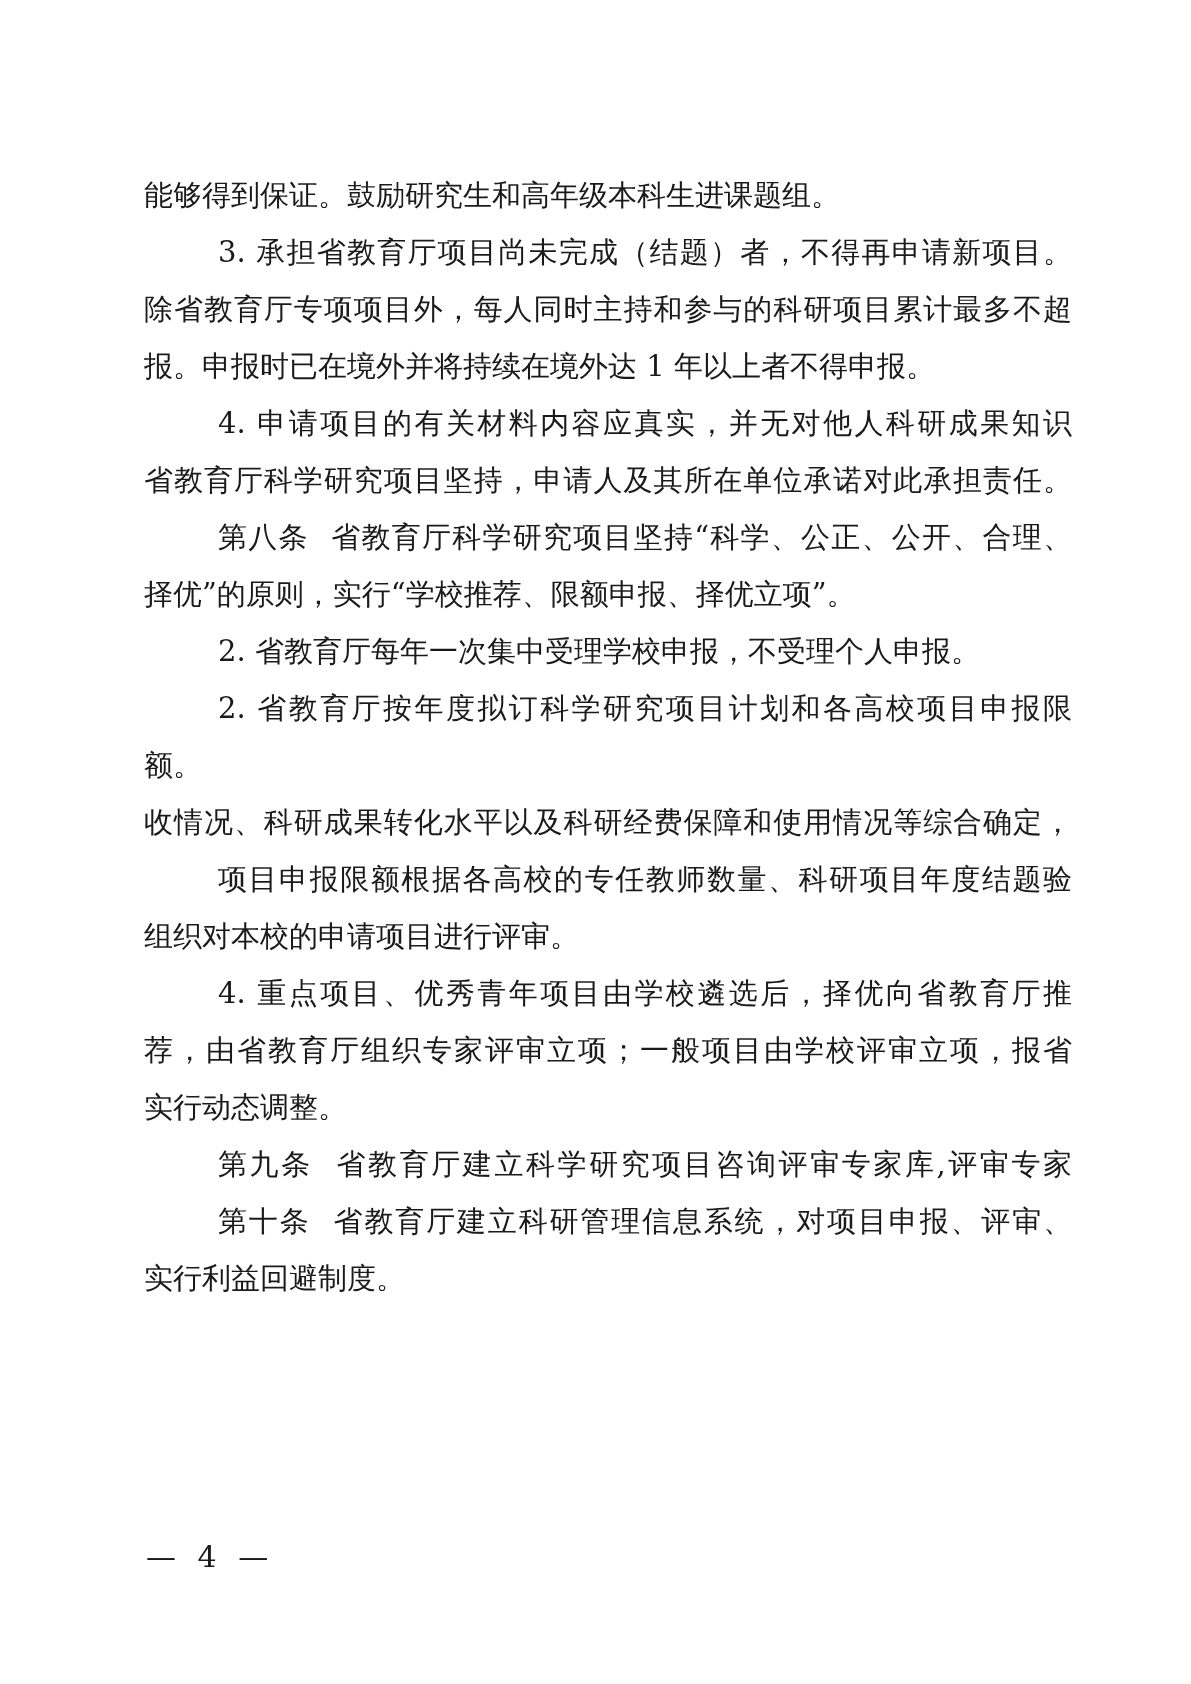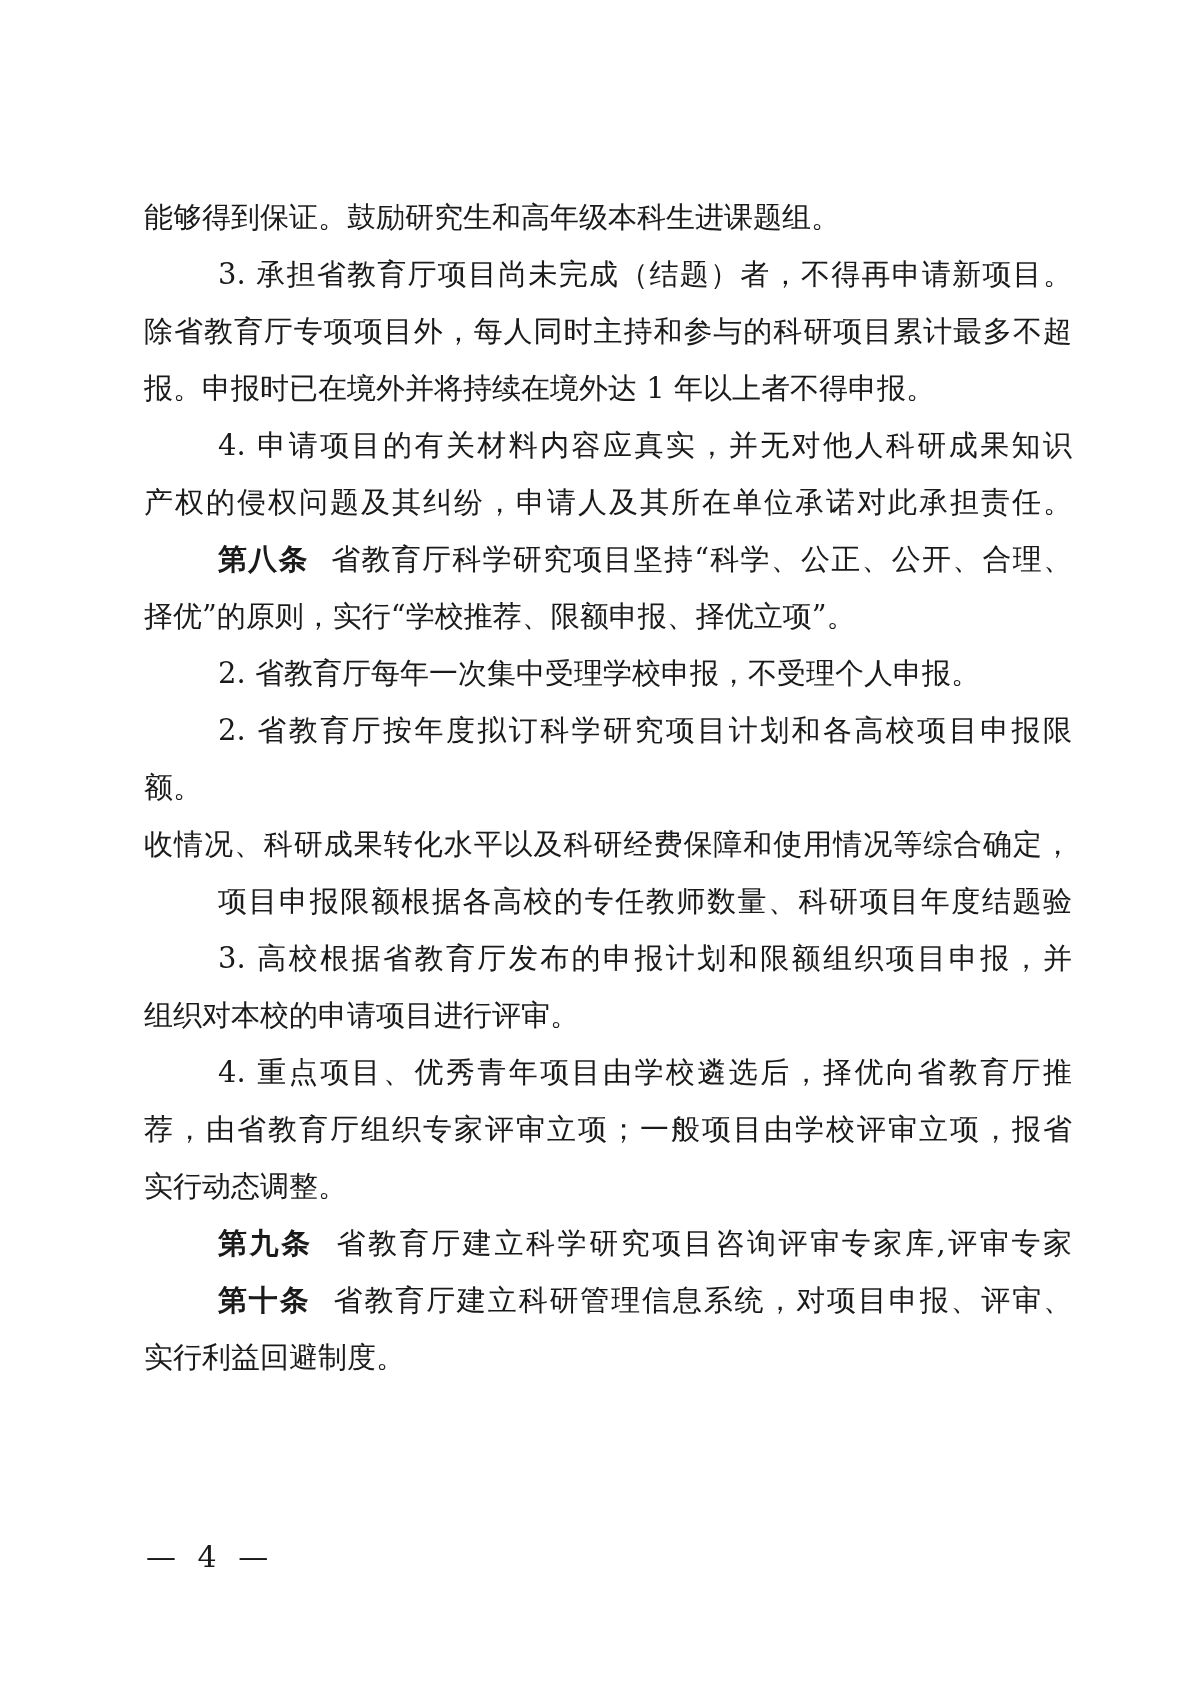--- a/index.html
+++ b/index.html
@@ -12,40 +12,40 @@
     width: 1191px;
     height: 1684px;
     background: #ffffff;
     overflow: hidden;
     font-family: "DejaVu Serif", serif;
     color: #1a1a1a;
   }
   .textblock {
     position: absolute;
     left: 144px;
-    top: 189px;
+    top: 167px;
     width: 928px;
   }
   .line {
     height: 57px;
     line-height: 57px;
     font-size: 29px;
     text-align: justify;
     overflow: hidden;
     white-space: normal;
   }
   .line.fill {
     text-align-last: justify;
     text-justify: inter-character;
   }
   .line.indent {
     text-indent: 74px;
   }
   .lead {
-    font-weight: bold;
+    font-weight: normal;
     font-family: "DejaVu Sans", sans-serif;
     margin-right: 12px;
   }
   .footer {
     position: absolute;
     left: 146px;
     top: 1537px;
     font-size: 30px;
     line-height: 40px;
     word-spacing: 12px;
@@ -72,21 +72,21 @@
       <div class="line">
     
     <span class="run">报。申报时已在境外并将持续在境外达 1 年以上者不得申报。</span>
   </div>
       <div class="line indent fill">
     
     <span class="run">4. 申请项目的有关材料内容应真实，并无对他人科研成果知识</span>
   </div>
       <div class="line fill">
     
-    <span class="run">产权的侵权问题及其纠纷，申请人及其所在单位承诺对此承担责任。</span>
+    <span class="run">省教育厅科学研究项目坚持，申请人及其所在单位承诺对此承担责任。</span>
   </div>
       <div class="line indent fill">
     <span class="lead">第八条</span>
     <span class="run">省教育厅科学研究项目坚持“科学、公正、公开、合理、</span>
   </div>
       <div class="line">
     
     <span class="run">择优”的原则，实行“学校推荐、限额申报、择优立项”。</span>
   </div>
       <div class="line indent">
@@ -101,24 +101,20 @@
     
     <span class="run">额。</span>
   </div>
       <div class="line fill">
     
     <span class="run">收情况、科研成果转化水平以及科研经费保障和使用情况等综合确定，</span>
   </div>
       <div class="line indent fill">
     
     <span class="run">项目申报限额根据各高校的专任教师数量、科研项目年度结题验</span>
-  </div>
-      <div class="line indent fill">
-    
-    <span class="run">3. 高校根据省教育厅发布的申报计划和限额组织项目申报，并</span>
   </div>
       <div class="line">
     
     <span class="run">组织对本校的申请项目进行评审。</span>
   </div>
       <div class="line indent fill">
     
     <span class="run">4. 重点项目、优秀青年项目由学校遴选后，择优向省教育厅推</span>
   </div>
       <div class="line fill">

